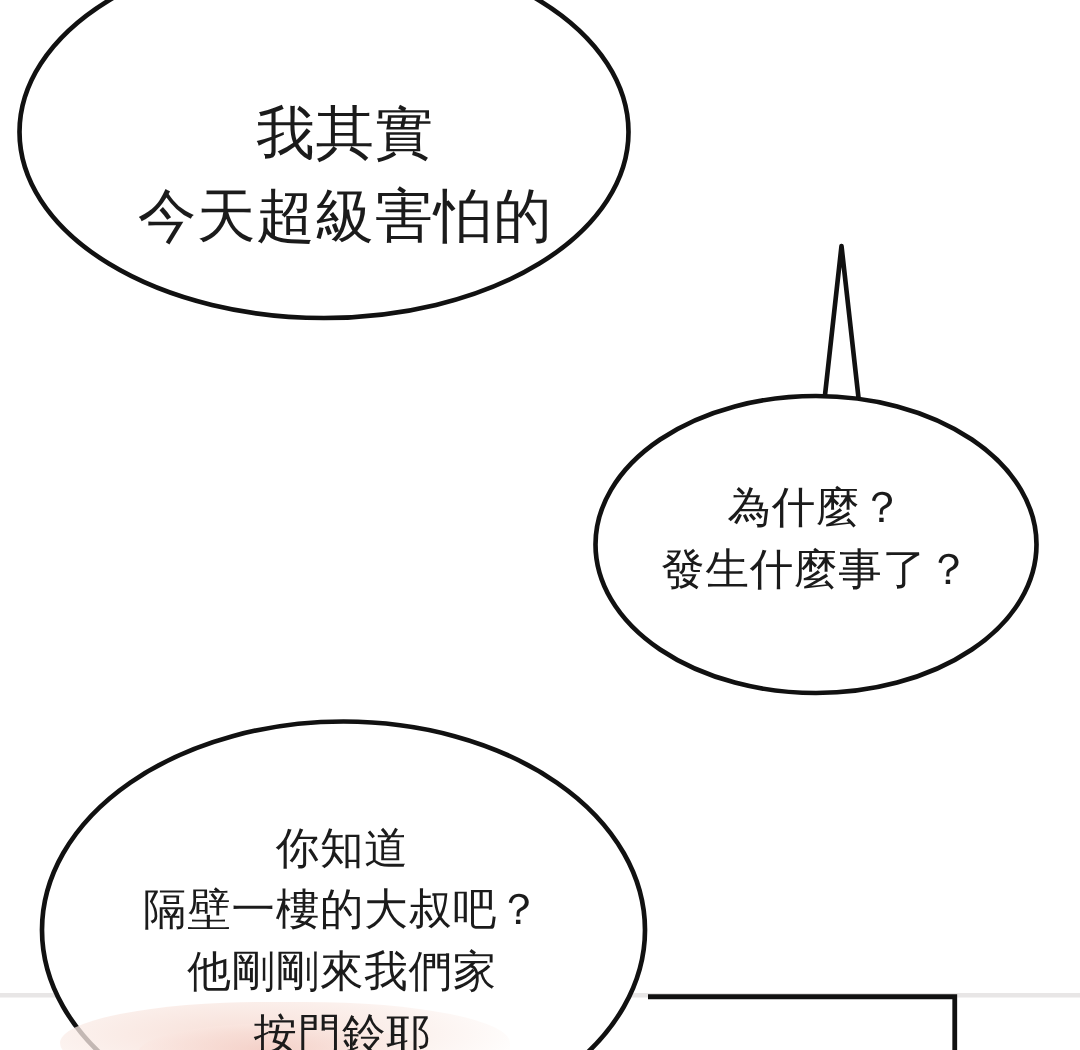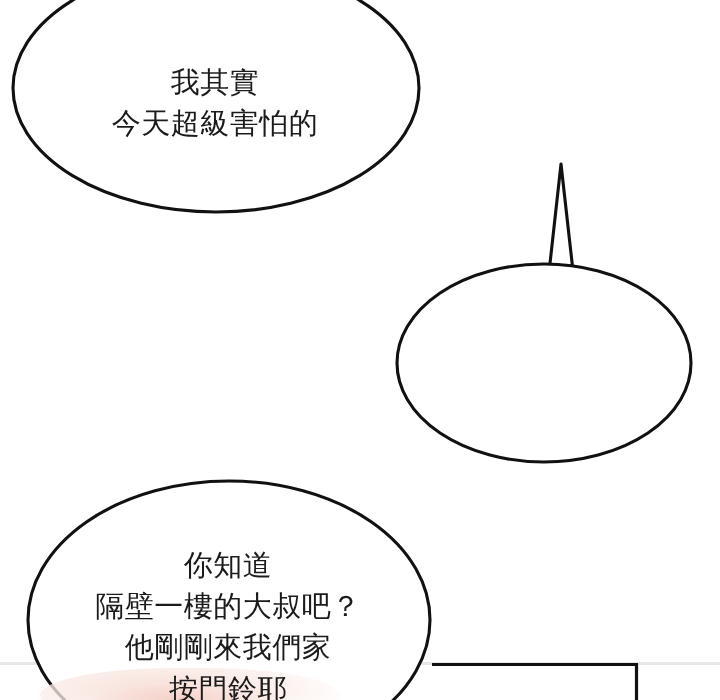--- a/index.html
+++ b/index.html
@@ -31,21 +31,22 @@
     font-weight: 400;
     white-space: pre;
     line-height: 1.42;
     letter-spacing: 0.5px;
     -webkit-font-smoothing: antialiased;
   }
   #bubble1-text {
     left: 0px;
     top: 62px;
     width: 430px;
-    font-size: 29px;
+    font-size: 39px;
+    padding-left: 15px;
   }
   #bubble2-text {
     left: 396px;
     top: 318px;
     width: 296px;
     font-size: 29px;
   }
   #bubble3-text {
     left: 18px;
     top: 545px;
@@ -107,19 +108,21 @@
       <ellipse cx="229" cy="620" rx="201" ry="139" fill="#ffffff" stroke="#111111" stroke-width="3.1"></ellipse>
     </g>
   </svg>
 
   <div class="skin-blob"></div>
   <div class="skin-blob2"></div>
 
   <div class="bubble-text" id="bubble1-text">我其實
 今天超級害怕的</div>
 
+  <div class="bubble-text" id="bubble2-text">為什麼？
+發生什麼事了？</div>
 
   <div class="bubble-text" id="bubble3-text">你知道
 隔壁一樓的大叔吧？
 他剛剛來我們家
 按門鈴耶</div>
 
 </div>
 
 </body></html>

